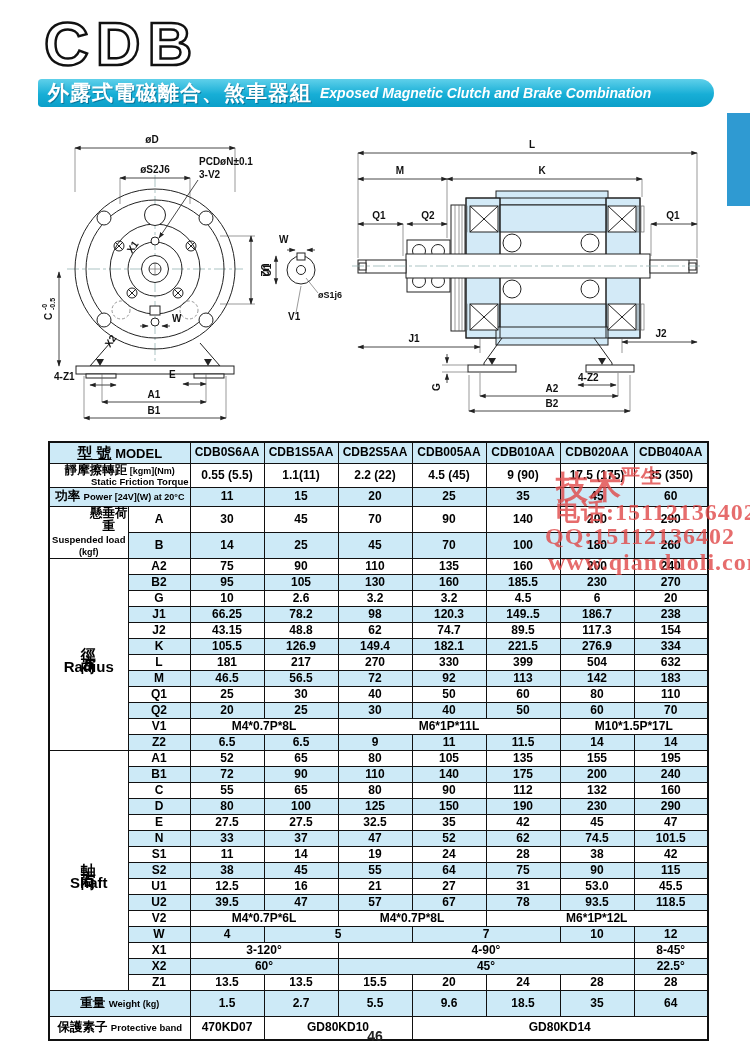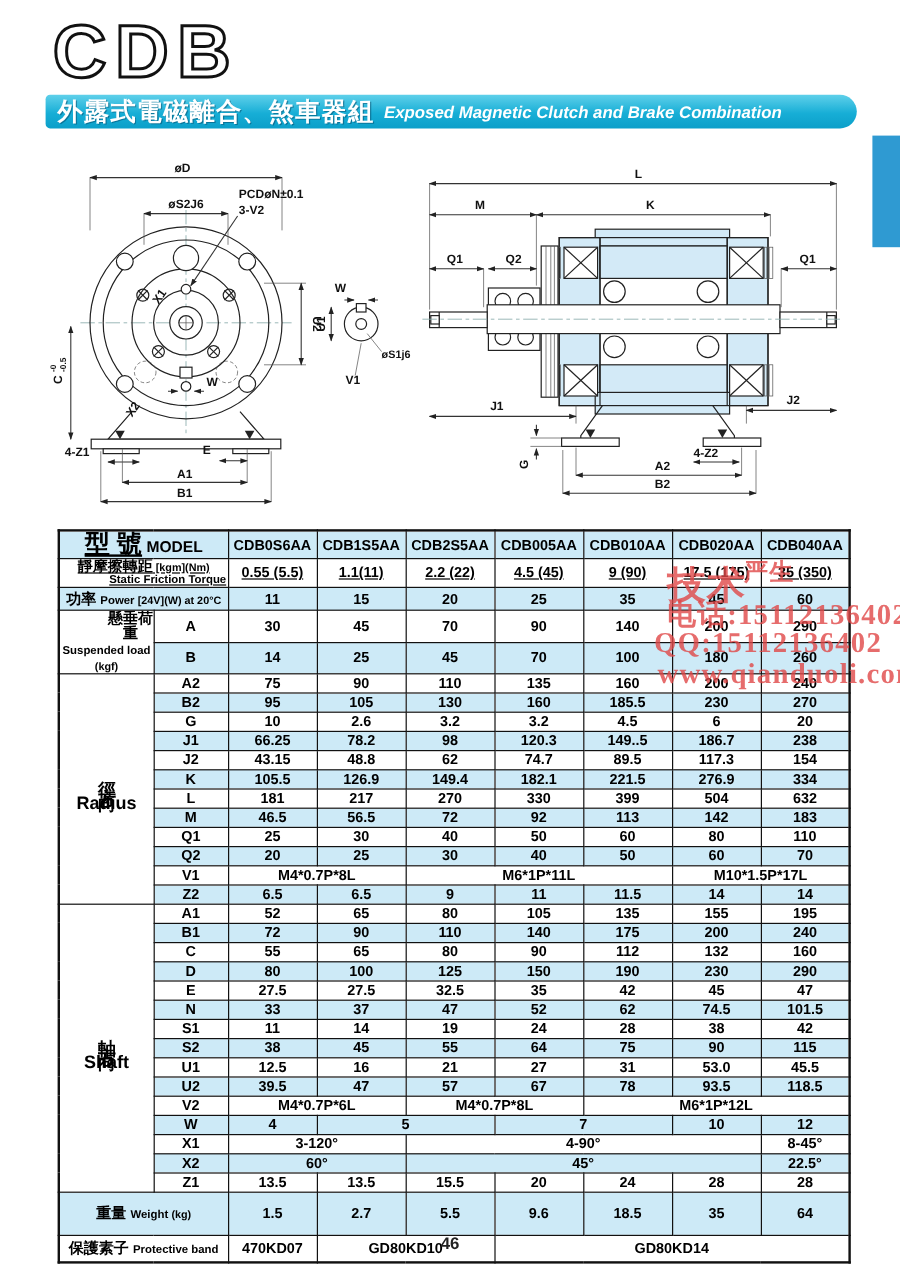--- a/index.html
+++ b/index.html
@@ -27,25 +27,25 @@
   .dim{font:bold 10px "Liberation Sans",sans-serif;fill:#111;}
   .dims{font:bold 9px "Liberation Sans",sans-serif;fill:#111;}
   .mid{text-anchor:middle;}
   
   #spec-table{position:absolute;left:48px;top:441px;width:657px;border-collapse:collapse;
               table-layout:fixed;border:2px solid #111;}
   #spec-table td,#spec-table th{border:1px solid #111;padding:0;text-align:center;vertical-align:middle;
               font-weight:bold;font-size:12px;color:#000;line-height:1.05;overflow:hidden;}
   tr.shade td,tr.shade th{background:#cdeaf7;}
   tr.sep td,tr.sep th{border-top:2px solid #111;}
-  tr.h-header{height:21px;} tr.h-torque{height:16px;text-decoration:underline;} tr.h-std{height:19px;}
-  tr.h-param{height:16px;} tr.h-weight{height:36px;} tr.h-prot{height:23px;}
+  tr.h-header{height:21px;} tr.h-torque{height:16px;} tr.h-std{height:19px;}
+  tr.h-param{height:16px;} tr.h-weight{height:26px;} tr.h-prot{height:23px;}
   td.lbl{text-align:left;padding:1px 3px;}
   td.sec,td.ab{background:#fff;}
-  .zh{font-size:21px;} .u{text-decoration:underline;} .hdr-en{font-size:13px;}
+  .zh{font-size:15px;} .u{text-decoration:underline;} .hdr-en{font-size:13px;}
   .lzh{font-size:12.5px;} .len{font-size:9.5px;font-weight:bold;} .lun{font-size:9px;} .blk{display:block;padding-left:40px;}
   .seczh{display:block;margin:0 auto;writing-mode:vertical-rl;text-orientation:upright;
          font-size:15px;letter-spacing:6px;line-height:1;}
   .secen{display:block;font-size:15px;margin-top:6px;}
   td.pname{font-size:12px;}
   
   .wm{position:absolute;color:#e04848;opacity:.8;font-family:"Liberation Serif",serif;
       font-weight:bold;letter-spacing:1px;white-space:nowrap;z-index:5;pointer-events:none;}
   
   .pageno{position:absolute;top:1028px;left:0;width:750px;text-align:center;

